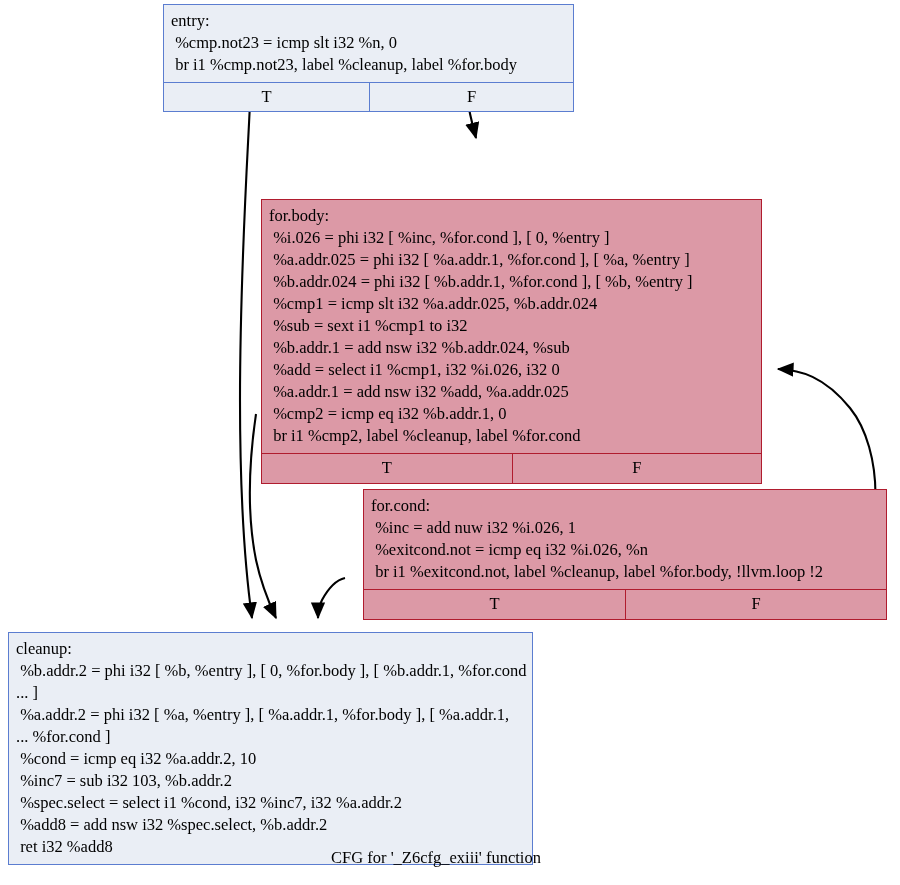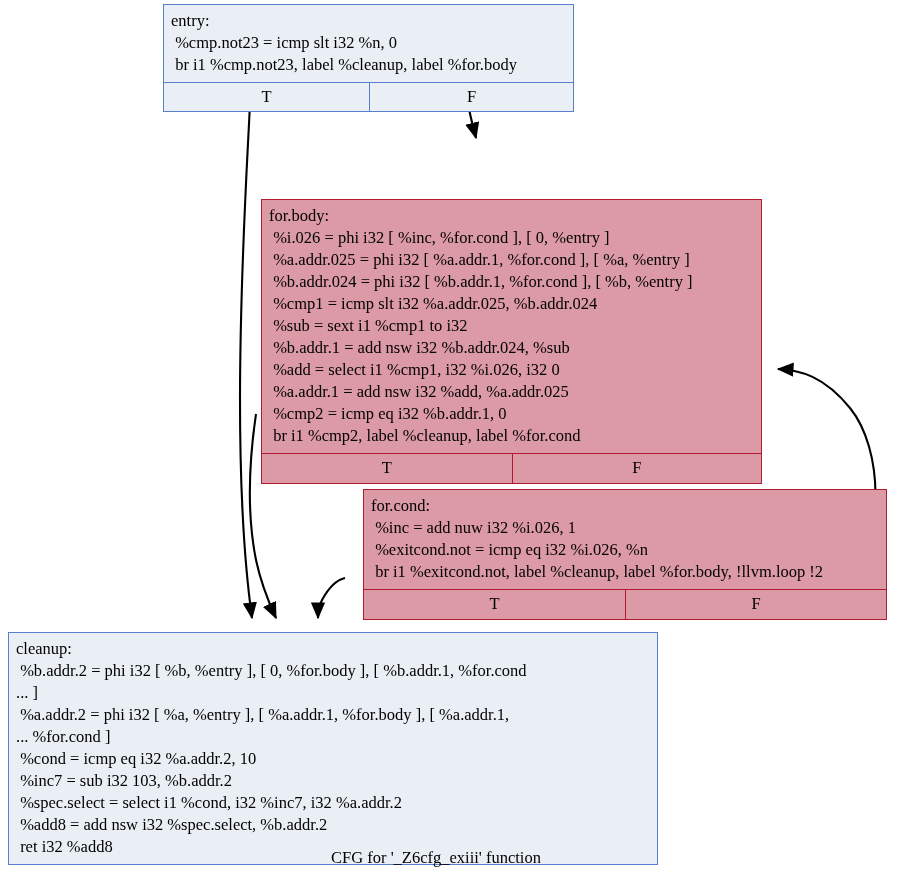--- a/index.html
+++ b/index.html
@@ -73,21 +73,21 @@
     border: 1.6px solid #b01c2e;
   }
   .node.rose .node-body { border-bottom: none; }
   .node.rose .node-ports { border-top: 1.6px solid #b01c2e; }
   .node.rose .port + .port { border-left: 1.6px solid #b01c2e; }
 
   
   #node-entry    { left: 163px; top: 4px;   width: 411px; }
   #node-forbody  { left: 261px; top: 152px; width: 501px; margin-top: 47px; }
   #node-forcond  { left: 363px; top: 462px; width: 524px; margin-top: 27px; }
-  #node-cleanup  { left: 8px;   top: 632px; width: 650px; }
+  #node-cleanup  { left: 8px;   top: 632px; width: 525px; }
 
   #node-cleanup .node-body { border-bottom: 1.6px solid #5b7dd0; }
 
   .caption {
     position: absolute;
     left: 0;
     top: 848px;
     width: 872px;
     text-align: center;
     font-size: 16.5px;

